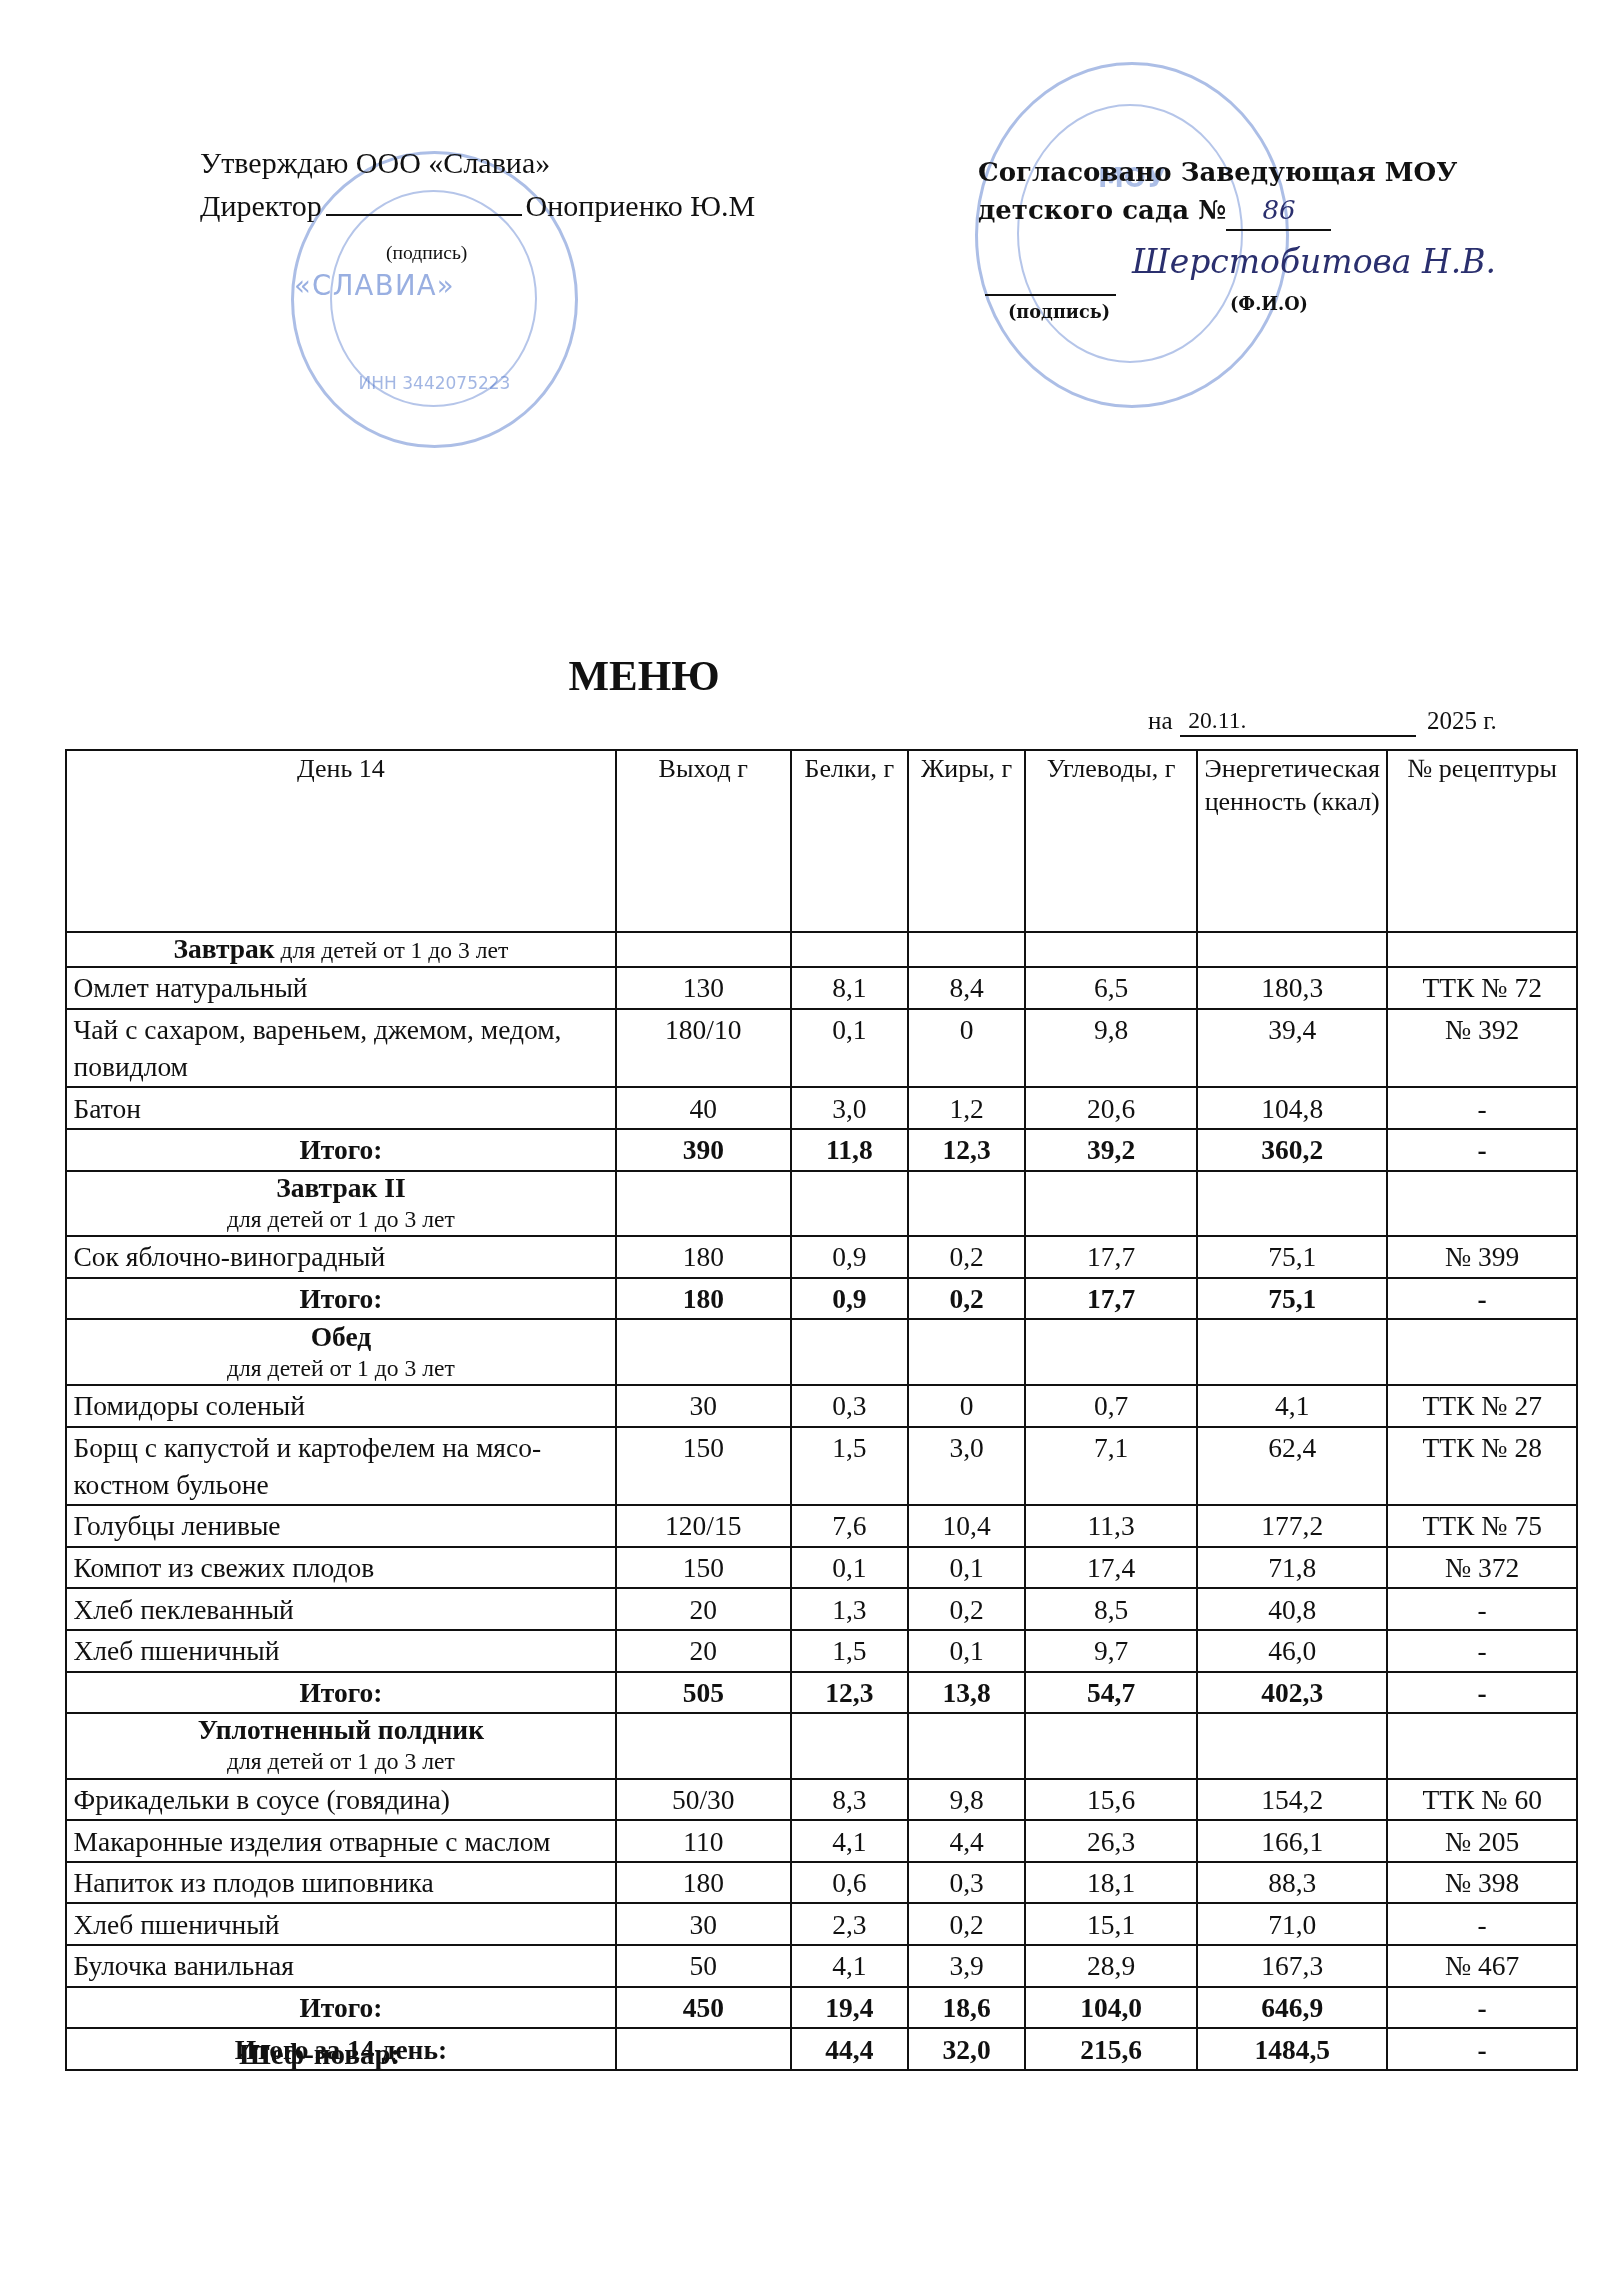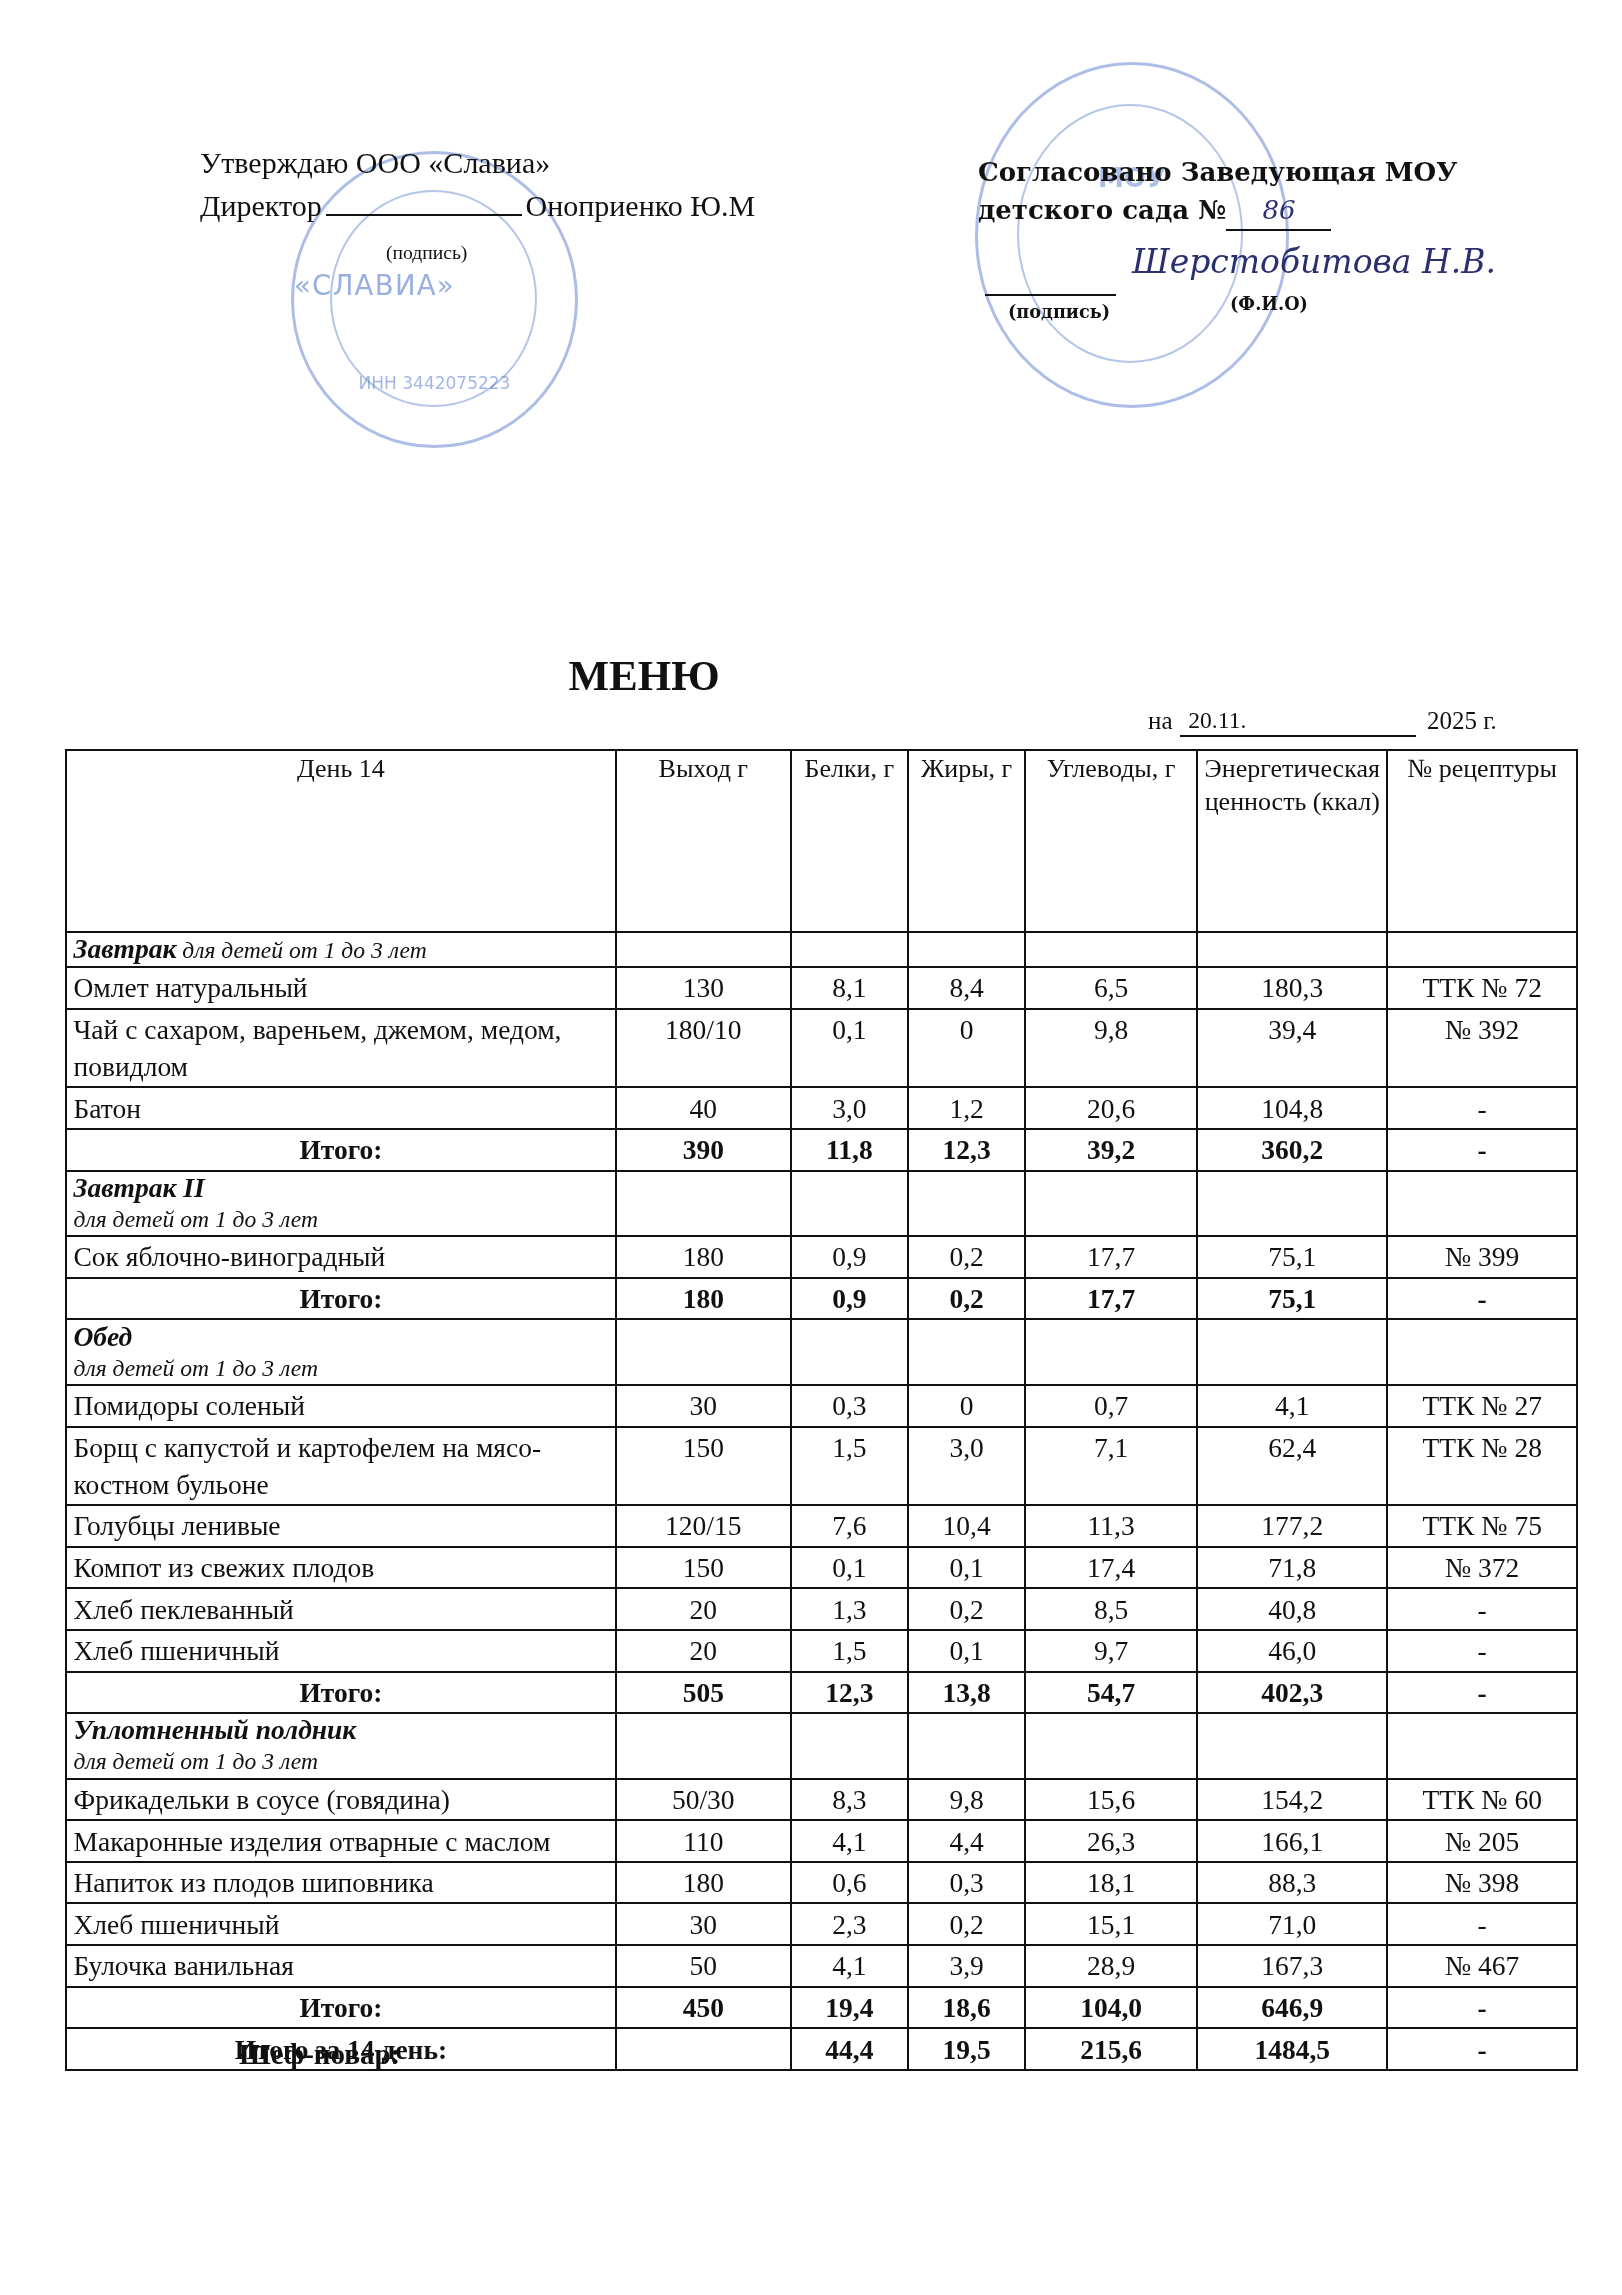--- a/index.html
+++ b/index.html
@@ -52,21 +52,21 @@
   col.c-name { width: 559px; }
   col.c-out { width: 177px; }
   col.c-prot { width: 118px; }
   col.c-fat { width: 118px; }
   col.c-carb { width: 173px; }
   col.c-kcal { width: 177px; }
   col.c-rec { width: 191px; }
   th.hdr { height: 177px; font-size: 26px; line-height: 33px; padding-top: 3.9px; }
   td.num { text-align: center; }
   td.rec { text-align: center; }
-  tr.section td.sec { text-align: left; font-size: 23.6px; line-height: 30px; font-style: italic; }
+  tr.section td.sec { text-align: center; font-size: 23.6px; line-height: 30px; }
   tr.section td.sec b { font-size: 27.5px; }
   tr.total td { font-weight: bold; text-align: center; }
   td.name { text-align: left; }
 
   .chef { left: 239px; top: 2038px; font-size: 29px; font-weight: bold; }
 </style>
 </head>
 <body>
 
 <div class="stamp stamp-left">
@@ -329,21 +329,21 @@
         <td>19,4</td>
         <td>18,6</td>
         <td>104,0</td>
         <td>646,9</td>
         <td>-</td>
       </tr>
       <tr class="total">
         <td>Итого за 14 день:</td>
         <td></td>
         <td>44,4</td>
-        <td>19,5</td>
+        <td>32,0</td>
         <td>215,6</td>
         <td>1484,5</td>
         <td>-</td>
       </tr>
     </tbody>
 </table>
 
 <div class="abs chef">Шеф-повар:</div>
 
 

